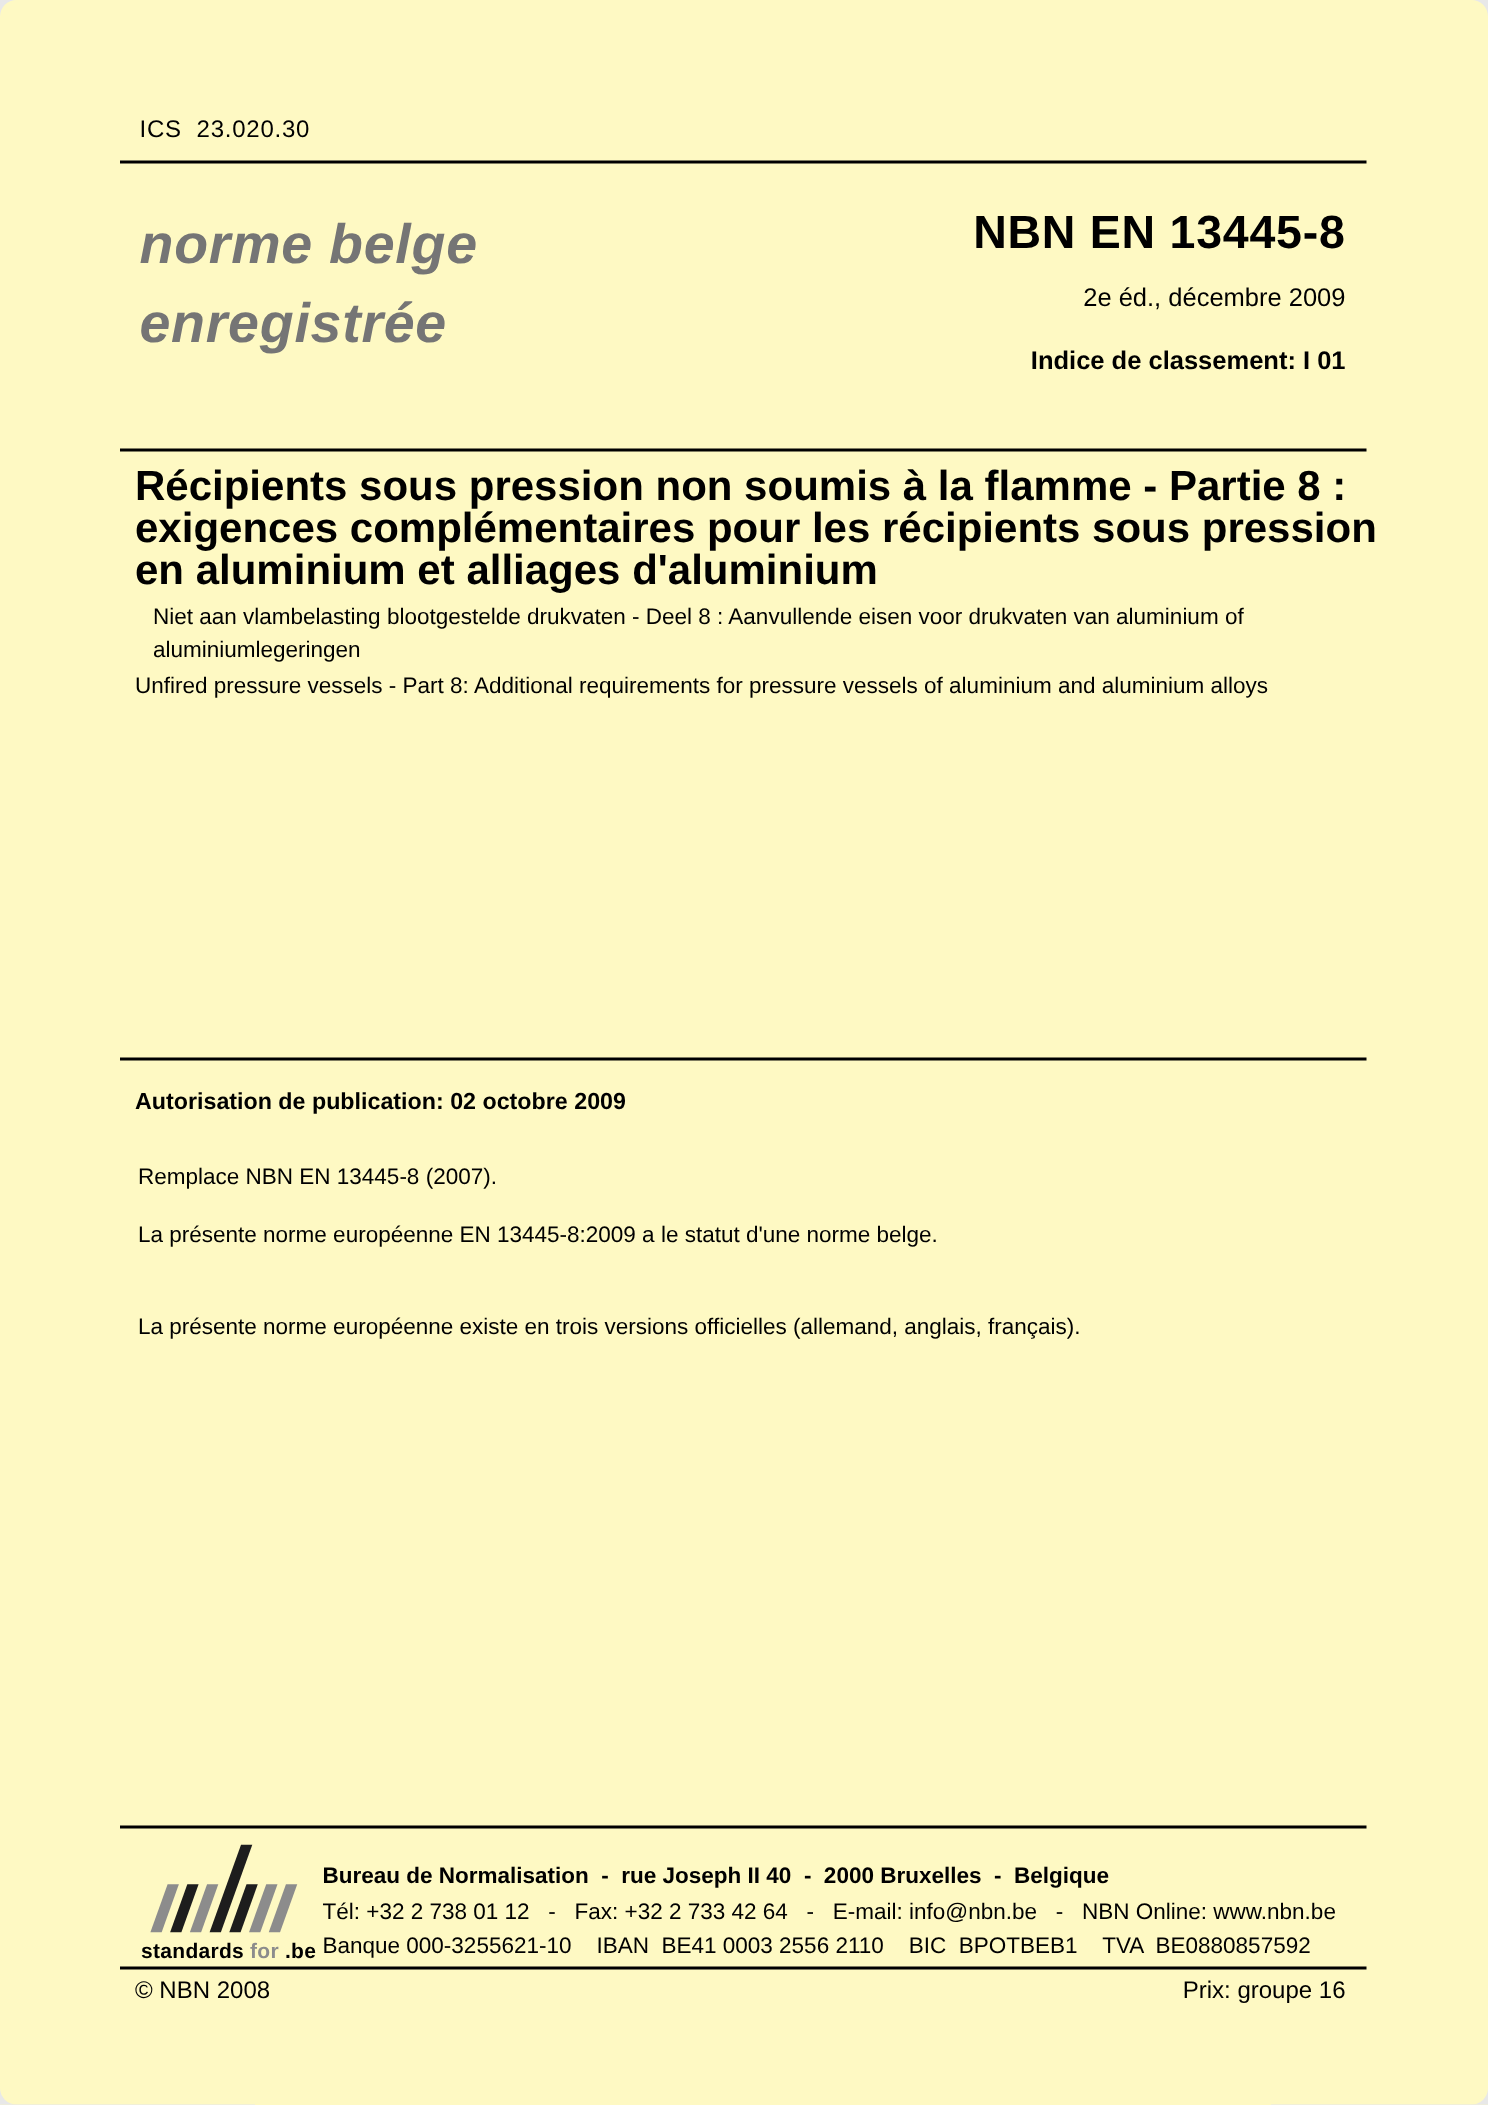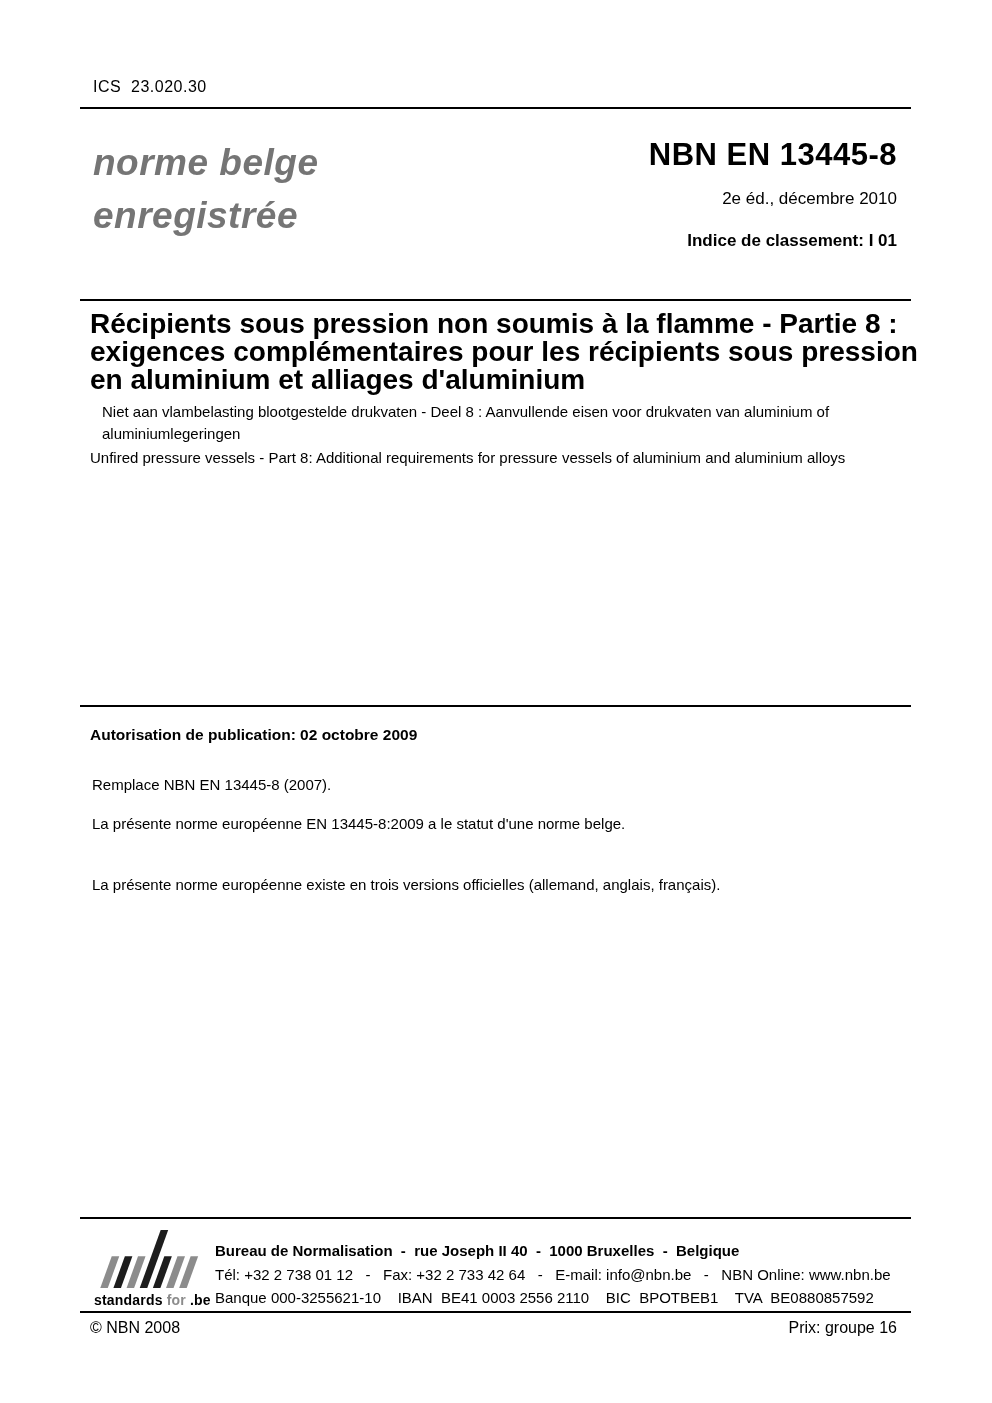--- a/index.html
+++ b/index.html
@@ -1,24 +1,25 @@
 <!DOCTYPE html>
 <html><head>
 <meta charset="utf-8">
 <style>
   html, body { margin: 0; padding: 0; background: #e8e8e8; }
   .page {
     position: relative;
     width: 992px;
     height: 1403px;
     margin: 0 auto;
-    background: #ffffff;
+    background: #fef9c3;
     font-family: "Liberation Sans", "DejaVu Sans", sans-serif;
     color: #000000;
     overflow: hidden;
+    border-radius: 11px;
   }
   .pre { white-space: pre-wrap; }
   .rule {
     position: absolute;
     left: 80px;
     width: 831px;
     height: 2px;
     background: #000000;
   }
   .ics {
@@ -132,21 +133,21 @@
   <div class="ics pre">ICS  23.020.30</div>
   <div class="rule" style="top:107px;"></div>
 
   <div class="gray-title">
     <div>norme belge</div>
     <div>enregistrée</div>
   </div>
 
   <div class="hdr-right">
     <div class="std-number">NBN EN 13445-8</div>
-    <div class="edition">2e éd., décembre 2010</div>
+    <div class="edition">2e éd., décembre 2009</div>
     <div class="classement">Indice de classement: I 01</div>
   </div>
 
   <div class="rule" style="top:299px;"></div>
   <div class="title-fr">Récipients sous pression non soumis à la flamme - Partie 8 : exigences complémentaires pour les récipients sous pression en aluminium et alliages d'aluminium</div>
   <div class="title-nl">Niet aan vlambelasting blootgestelde drukvaten - Deel 8 : Aanvullende eisen voor drukvaten van aluminium of aluminiumlegeringen</div>
   <div class="title-en">Unfired pressure vessels - Part 8: Additional requirements for pressure vessels of aluminium and aluminium alloys</div>
 
   <div class="rule" style="top:705px;"></div>
   <div class="autorisation">Autorisation de publication: 02 octobre 2009</div>
@@ -165,21 +166,21 @@
       <polygon class="stripe-black" points="58,64 66,64 78.2,30 70.2,30"></polygon>
       <polygon class="stripe-gray" points="72,64 80,64 92.2,30 84.2,30"></polygon>
       <polygon class="stripe-gray" points="86,64 94,64 106.2,30 98.2,30"></polygon>
     </svg>
     <div class="logo-tagline">
       <span>standards</span><span class="t-for">for</span><span>.be</span>
     </div>
   </div>
 
   <div class="address-block">
-    <div class="address-line1 pre">Bureau de Normalisation  -  rue Joseph II 40  -  1000 Bruxelles  -  Belgique</div>
+    <div class="address-line1 pre">Bureau de Normalisation  -  rue Joseph II 40  -  2000 Bruxelles  -  Belgique</div>
     <div class="pre">Tél: +32 2 738 01 12   -   Fax: +32 2 733 42 64   -   E-mail: info@nbn.be   -   NBN Online: www.nbn.be</div>
     <div class="pre">Banque 000-3255621-10    IBAN  BE41 0003 2556 2110    BIC  BPOTBEB1    TVA  BE0880857592</div>
   </div>
 
   <div class="rule" style="top:1311px;"></div>
   <div class="bottom-row">
     <span>© NBN 2008</span>
     <span>Prix: groupe 16</span>
   </div>
 

